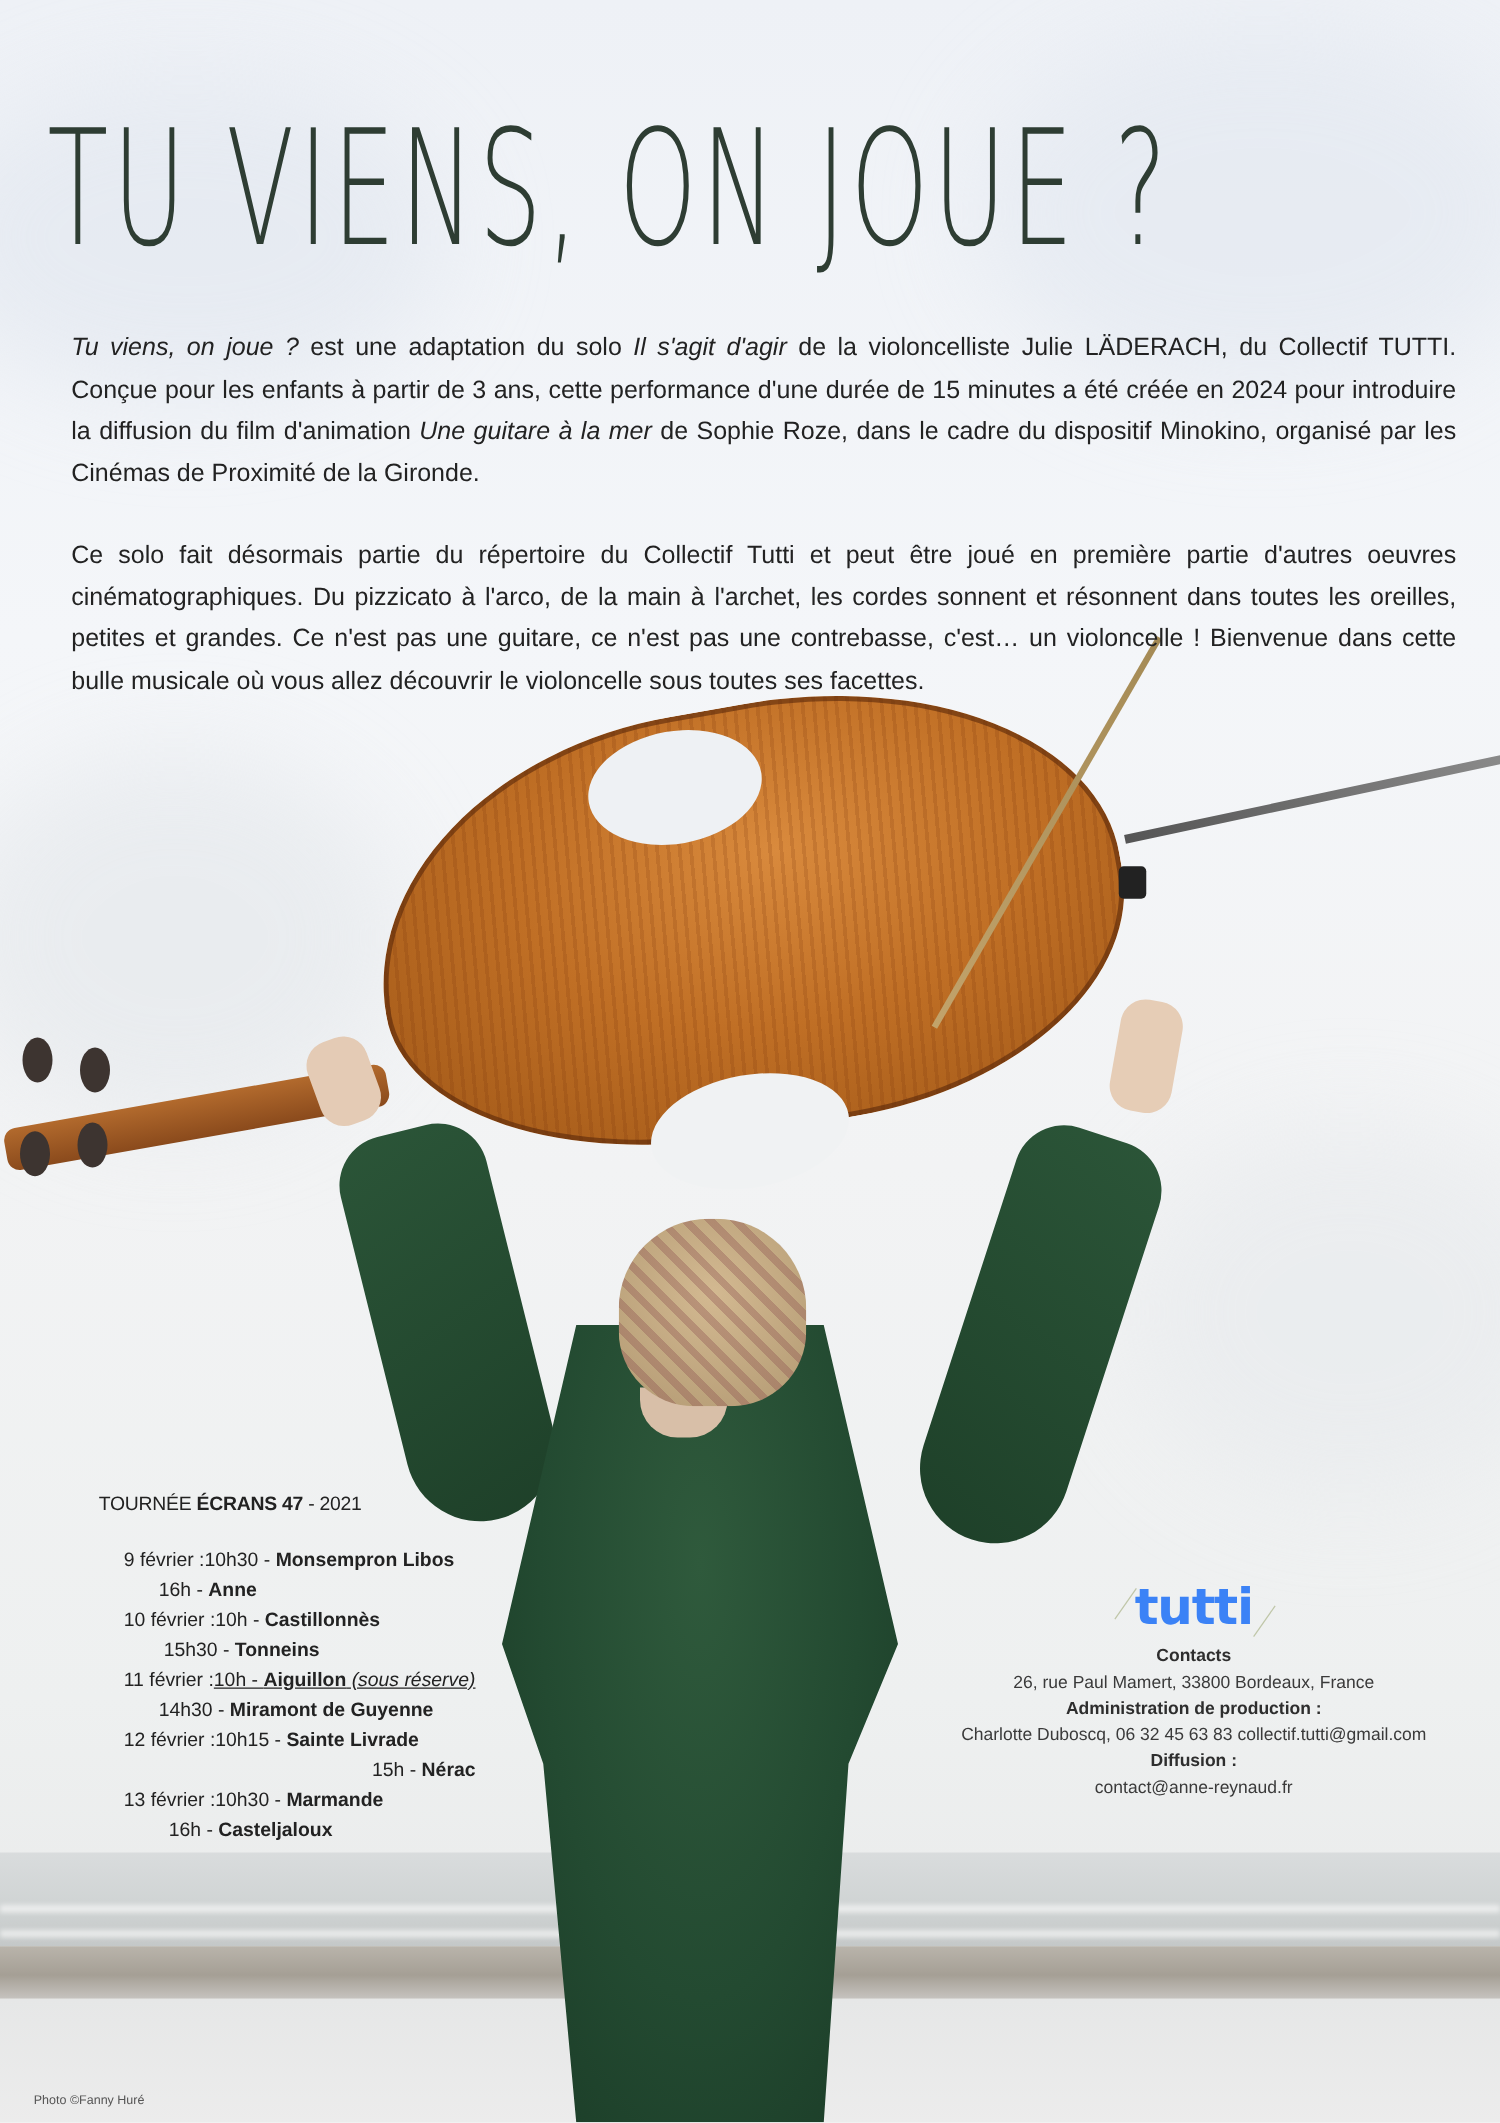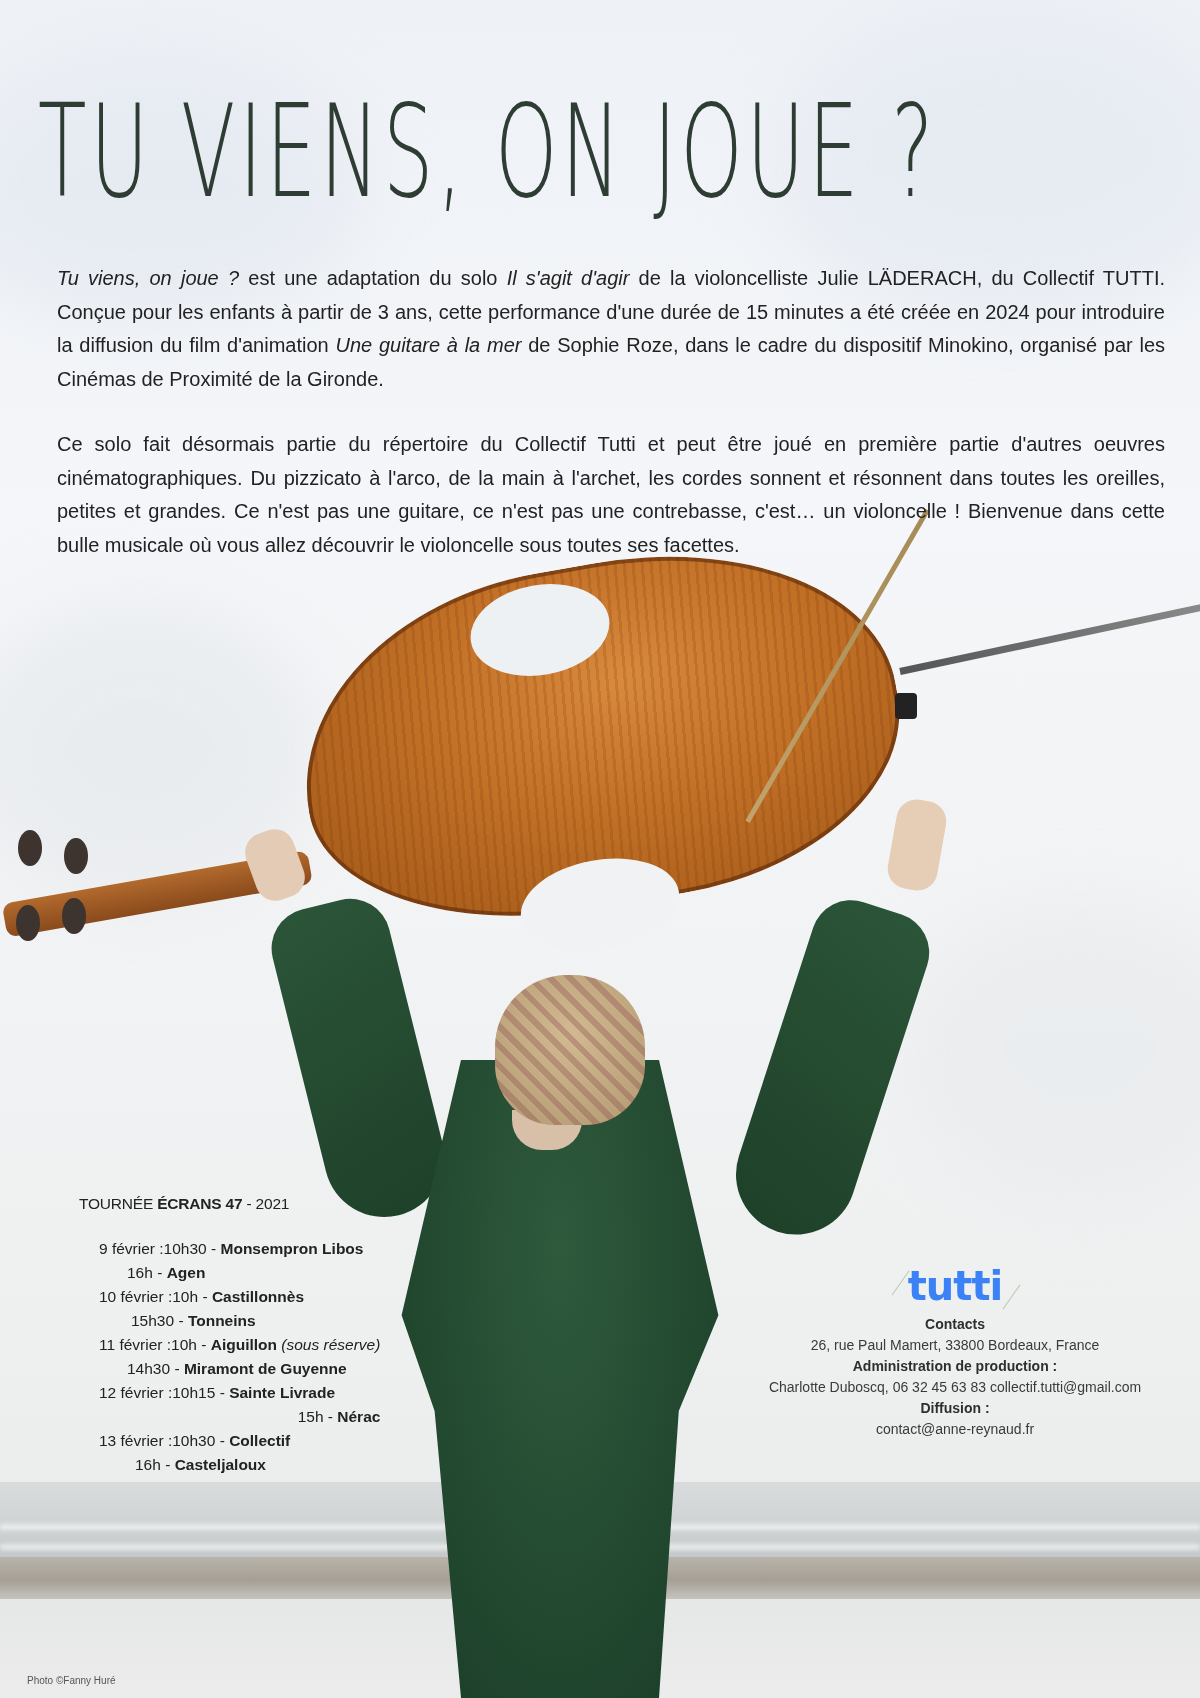--- a/index.html
+++ b/index.html
@@ -198,28 +198,28 @@
   <em>Tu viens, on joue ?</em><span> est une adaptation du solo </span><em>Il s'agit d'agir</em><span> de la violoncelliste Julie LÄDERACH, du Collectif TUTTI. Conçue pour les enfants à partir de 3 ans, cette performance d'une durée de 15 minutes a été créée en 2024 pour introduire la diffusion du film d'animation </span><em>Une guitare à la mer</em><span> de Sophie Roze, dans le cadre du dispositif Minokino, organisé par les Cinémas de Proximité de la Gironde.</span>
 </p>
 <p class="intro p2">Ce solo fait désormais partie du répertoire du Collectif Tutti et peut être joué en première partie d'autres oeuvres cinématographiques. Du pizzicato à l'arco, de la main à l'archet, les cordes sonnent et résonnent dans toutes les oreilles, petites et grandes. Ce n'est pas une guitare, ce n'est pas une contrebasse, c'est… un violoncelle ! Bienvenue dans cette bulle musicale où vous allez découvrir le violoncelle sous toutes ses facettes.</p>
 
 <div class="tour">
   <div class="tour-head">
     <span>TOURNÉE </span><b>ÉCRANS 47</b><span> - 2021</span>
   </div>
   <div id="tour-list">
       <div class="tour-row" style="padding-left: 0px;"><span class="date">9 février : </span><span class="time">10h30 - </span><span class="place">Monsempron Libos</span></div>
-      <div class="tour-row" style="padding-left: 70px;"><span class="time">16h - </span><span class="place">Agen</span></div>
+      <div class="tour-row" style="padding-left: 70px;"><span class="time">16h - </span><span class="place">Anne</span></div>
       <div class="tour-row" style="padding-left: 0px;"><span class="date">10 février : </span><span class="time">10h - </span><span class="place">Castillonnès</span></div>
       <div class="tour-row" style="padding-left: 74px;"><span class="time">15h30 - </span><span class="place">Tonneins</span></div>
-      <div class="tour-row" style="padding-left: 0px;"><span class="date">11 février : </span><span class="time">10h - </span><span class="place">Aiguillon</span><span class="note"> (sous réserve)</span></div>
+      <div class="tour-row" style="padding-left: 0px; text-decoration: underline;"><span class="date">11 février : </span><span class="time">10h - </span><span class="place">Aiguillon</span><span class="note"> (sous réserve)</span></div>
       <div class="tour-row" style="padding-left: 70px;"><span class="time">14h30 - </span><span class="place">Miramont de Guyenne</span></div>
       <div class="tour-row" style="padding-left: 0px;"><span class="date">12 février : </span><span class="time">10h15 - </span><span class="place">Sainte Livrade</span></div>
       <div class="tour-row" style="padding-left: 74px; text-align: right;"><span class="time">15h - </span><span class="place">Nérac</span></div>
-      <div class="tour-row" style="padding-left: 0px;"><span class="date">13 février : </span><span class="time">10h30 - </span><span class="place">Collectif</span></div>
+      <div class="tour-row" style="padding-left: 0px;"><span class="date">13 février : </span><span class="time">10h30 - </span><span class="place">Marmande</span></div>
       <div class="tour-row" style="padding-left: 78px;"><span class="time">16h - </span><span class="place">Casteljaloux</span></div>
     </div>
 </div>
 
 <div class="contact">
   <div class="logo">
     <span class="slash-l"></span>
     <span>tutti</span>
     <span class="slash-r"></span>
   </div>

